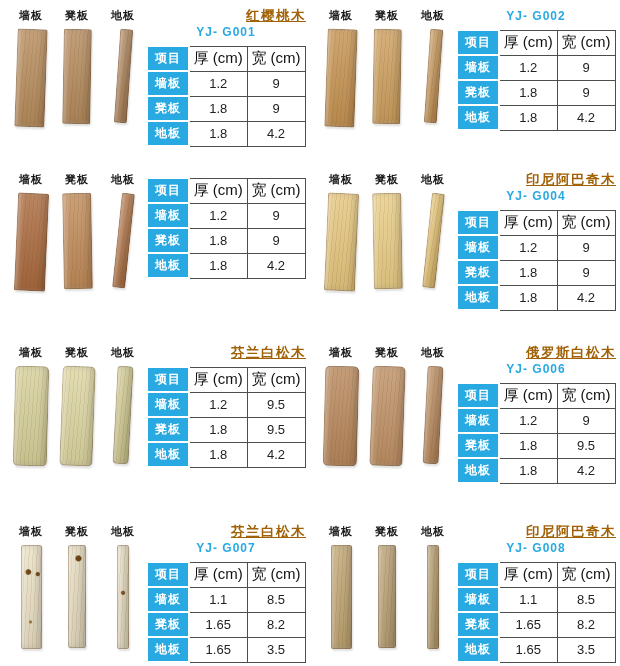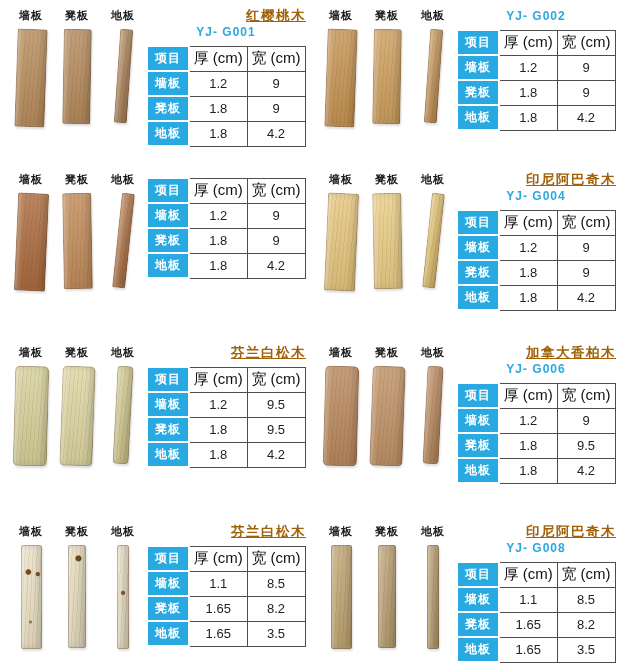--- a/index.html
+++ b/index.html
@@ -317,21 +317,21 @@
       <div class="plank-col">
         <span class="plabel">凳板</span>
         <div class="plank bench" style="background-color: rgb(191, 145, 102);"></div>
       </div>
       <div class="plank-col">
         <span class="plabel">地板</span>
         <div class="plank floor" style="background-color: rgb(184, 137, 94);"></div>
       </div>
     </div>
     <div class="info">
-      <div class="pname">加拿大香柏木</div>
+      <div class="pname">俄罗斯白松木</div>
       <div class="pcode">YJ- G006</div>
       <table class="spec">
         <colgroup>
             <col class="c-item">
             <col class="c-thk">
             <col class="c-wid">
           </colgroup>
         <tbody>
         <tr>
           <th class="cy">项目</th>
@@ -368,20 +368,21 @@
         <span class="plabel">凳板</span>
         <div class="plank bench" style="background-color: rgb(228, 218, 189);"></div>
       </div>
       <div class="plank-col">
         <span class="plabel">地板</span>
         <div class="plank floor" style="background-color: rgb(232, 222, 194);"></div>
       </div>
     </div>
     <div class="info">
       <div class="pname">芬兰白松木</div>
+      <div class="pcode">YJ- G007</div>
       <table class="spec">
         <colgroup>
             <col class="c-item">
             <col class="c-thk">
             <col class="c-wid">
           </colgroup>
         <tbody>
         <tr>
           <th class="cy">项目</th>
           <th class="hd">厚 (cm)</th>

